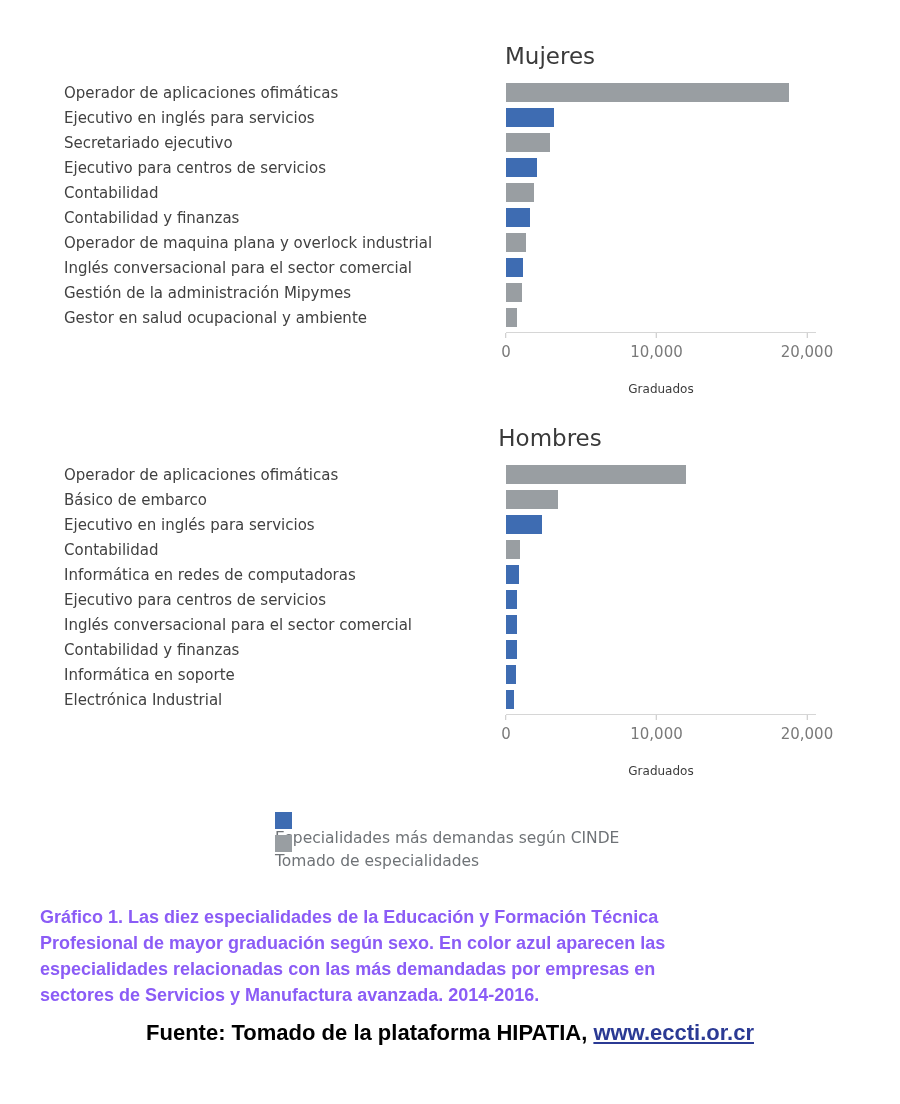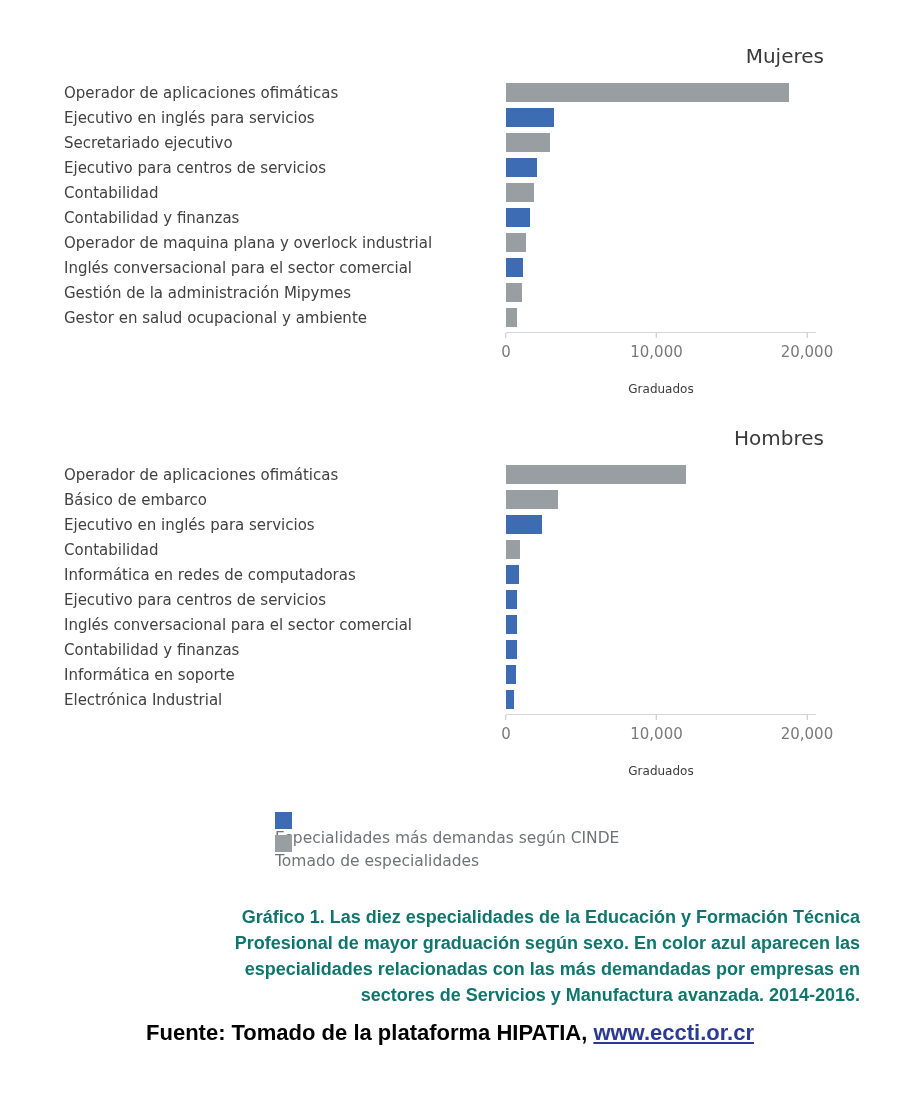--- a/index.html
+++ b/index.html
@@ -17,24 +17,24 @@
   .figure {
     padding-top: 44px;
   }
   .chart {
     width: 760px;
     margin-left: 64px;
   }
   .chart + .chart { margin-top: 27px; }
   .chart-title {
     margin: 0 0 12px 0;
-    font-size: 20px;
+    font-size: 23px;
     font-weight: 400;
     color: #3a3a3a;
-    text-align: right;
+    text-align: center;
     padding-left: 212px;
     line-height: 24px;
   }
   .rows { }
   .row {
     display: flex;
     align-items: center;
     height: 25px;
   }
   .cat-label {
@@ -111,26 +111,26 @@
     margin-right: 12px;
   }
   .legend-label {
     font-size: 15.5px;
     color: #6f7377;
     white-space: nowrap;
   }
   .caption {
     margin: 46px auto 0 auto;
     width: 820px;
-    text-align: right;
+    text-align: left;
     font-family: "Liberation Sans", sans-serif;
     font-weight: bold;
     font-size: 18px;
     line-height: 26px;
-    color: #0f766e;
+    color: #8b5cf6;
     white-space: pre-line;
   }
   .source-line {
     margin: 12px auto 0 auto;
     width: 820px;
     text-align: center;
     font-family: "Liberation Sans", sans-serif;
     font-weight: bold;
     font-size: 22px;
     line-height: 26px;

